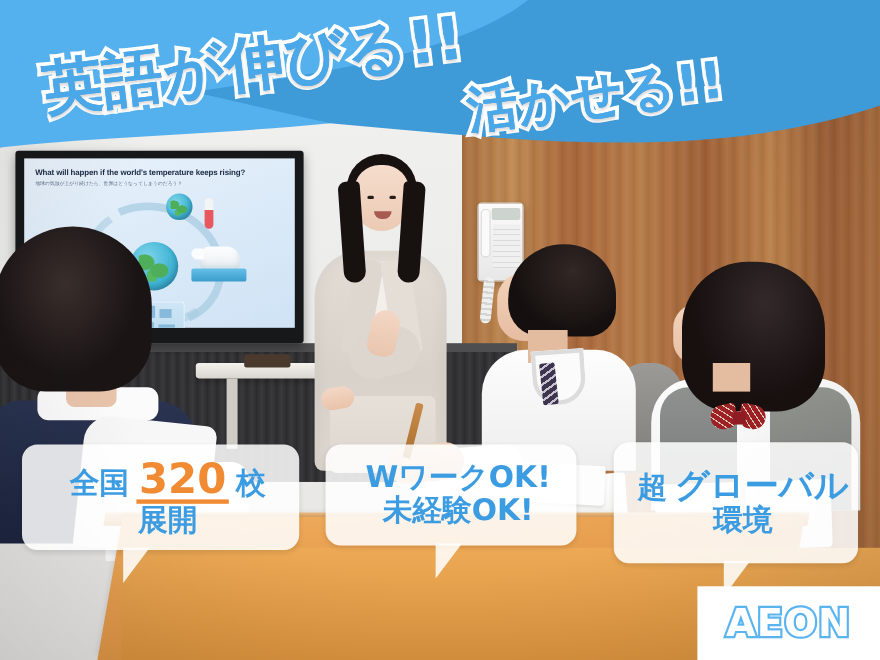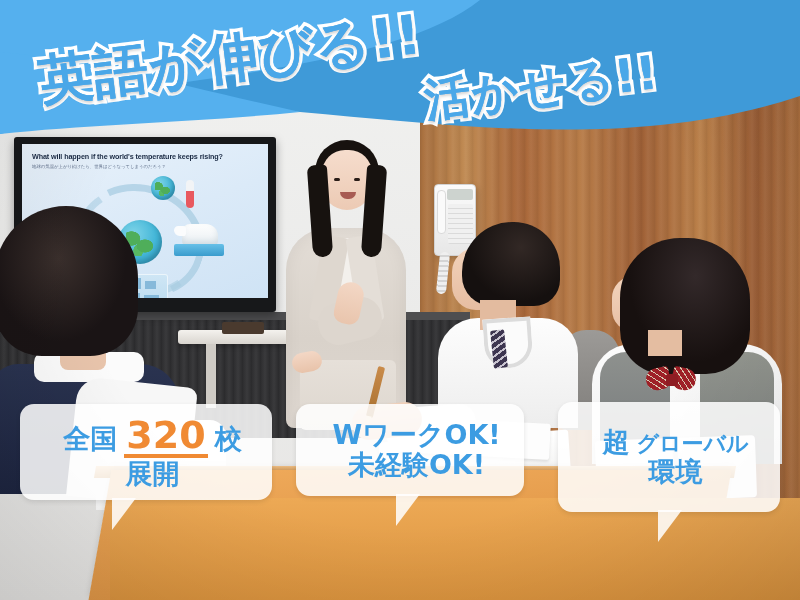--- a/index.html
+++ b/index.html
@@ -244,21 +244,21 @@
   .bubble .tail {
     position:absolute; width:0; height:0; bottom:-30px;
     border-left:0 solid transparent; border-right:24px solid transparent;
     border-top:32px solid rgba(255,255,255,.86);
   }
   .btext { position:absolute; inset:0; display:flex; flex-direction:column;
     align-items:center; justify-content:center; gap:2px;margin-left:13px; }
   .brow { display:flex; align-items:baseline; justify-content:center; gap:7px; white-space:nowrap;}
   .jp { font-family:"DejaVu Sans","Liberation Sans",sans-serif; font-weight:bold;
         color:#3c9ce2; font-size:27px; line-height:1.05; }
-  .jp.sm { font-size:22px; }
+  .jp.sm { font-size:31px; }
   .num { font-family:"DejaVu Sans","Liberation Sans",sans-serif; font-weight:bold;
          color:#f08a33; font-size:38px; line-height:1; border-bottom:4px solid #f08a33; padding:0 2px;}
 
   #b1 { left:20px; top:404px; width:252px; height:96px; }
   #b1 .tail{ left:92px; }
   #b2 { left:296px; top:404px; width:228px; height:92px; }
   #b2 .tail{ left:100px; }
   #b3 { left:558px; top:402px; width:222px; height:110px; }
   #b3 .tail{ left:100px; bottom:-30px; }
 
@@ -434,14 +434,17 @@
         <span class="jp">超</span>
         <span class="jp sm">グローバル</span>
       </div>
       <div class="brow">
         <span class="jp">環境</span>
       </div>
     </div>
     <div class="tail"></div>
   </div>
 
+  <div class="logo-box">
+    <span class="logo-text">AEON</span>
+  </div>
 
 </div>
 
 </body></html>

